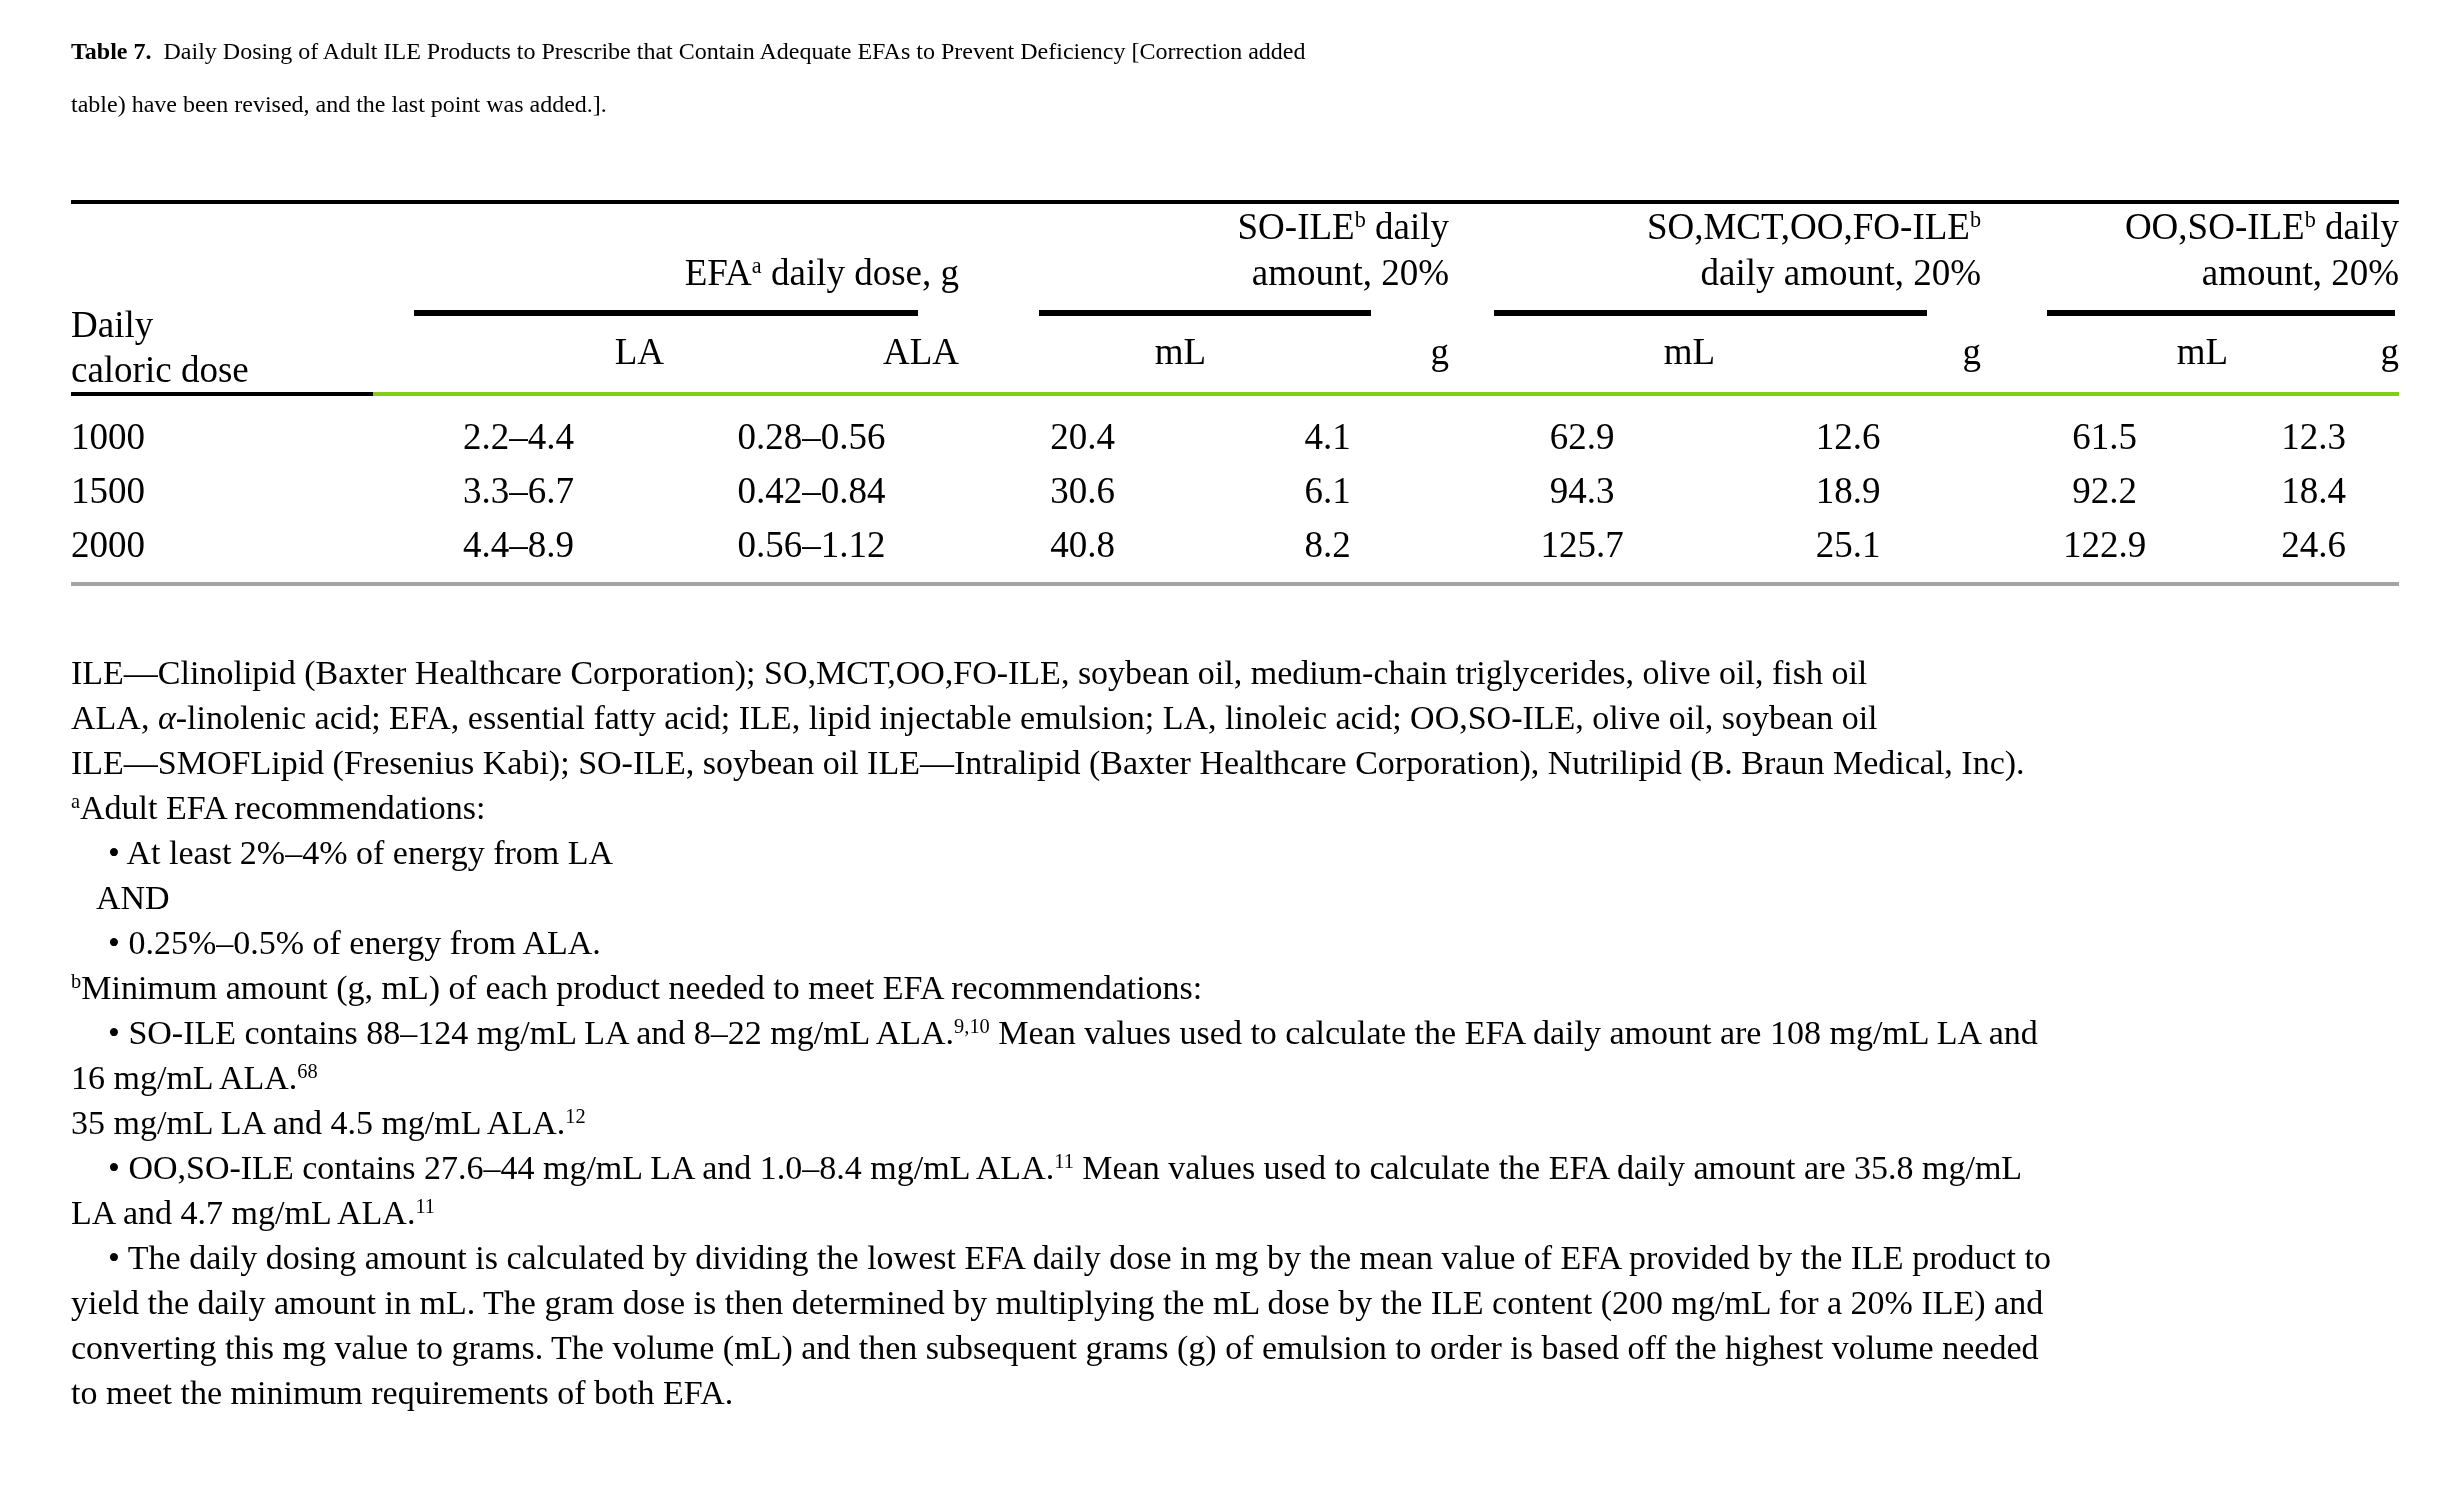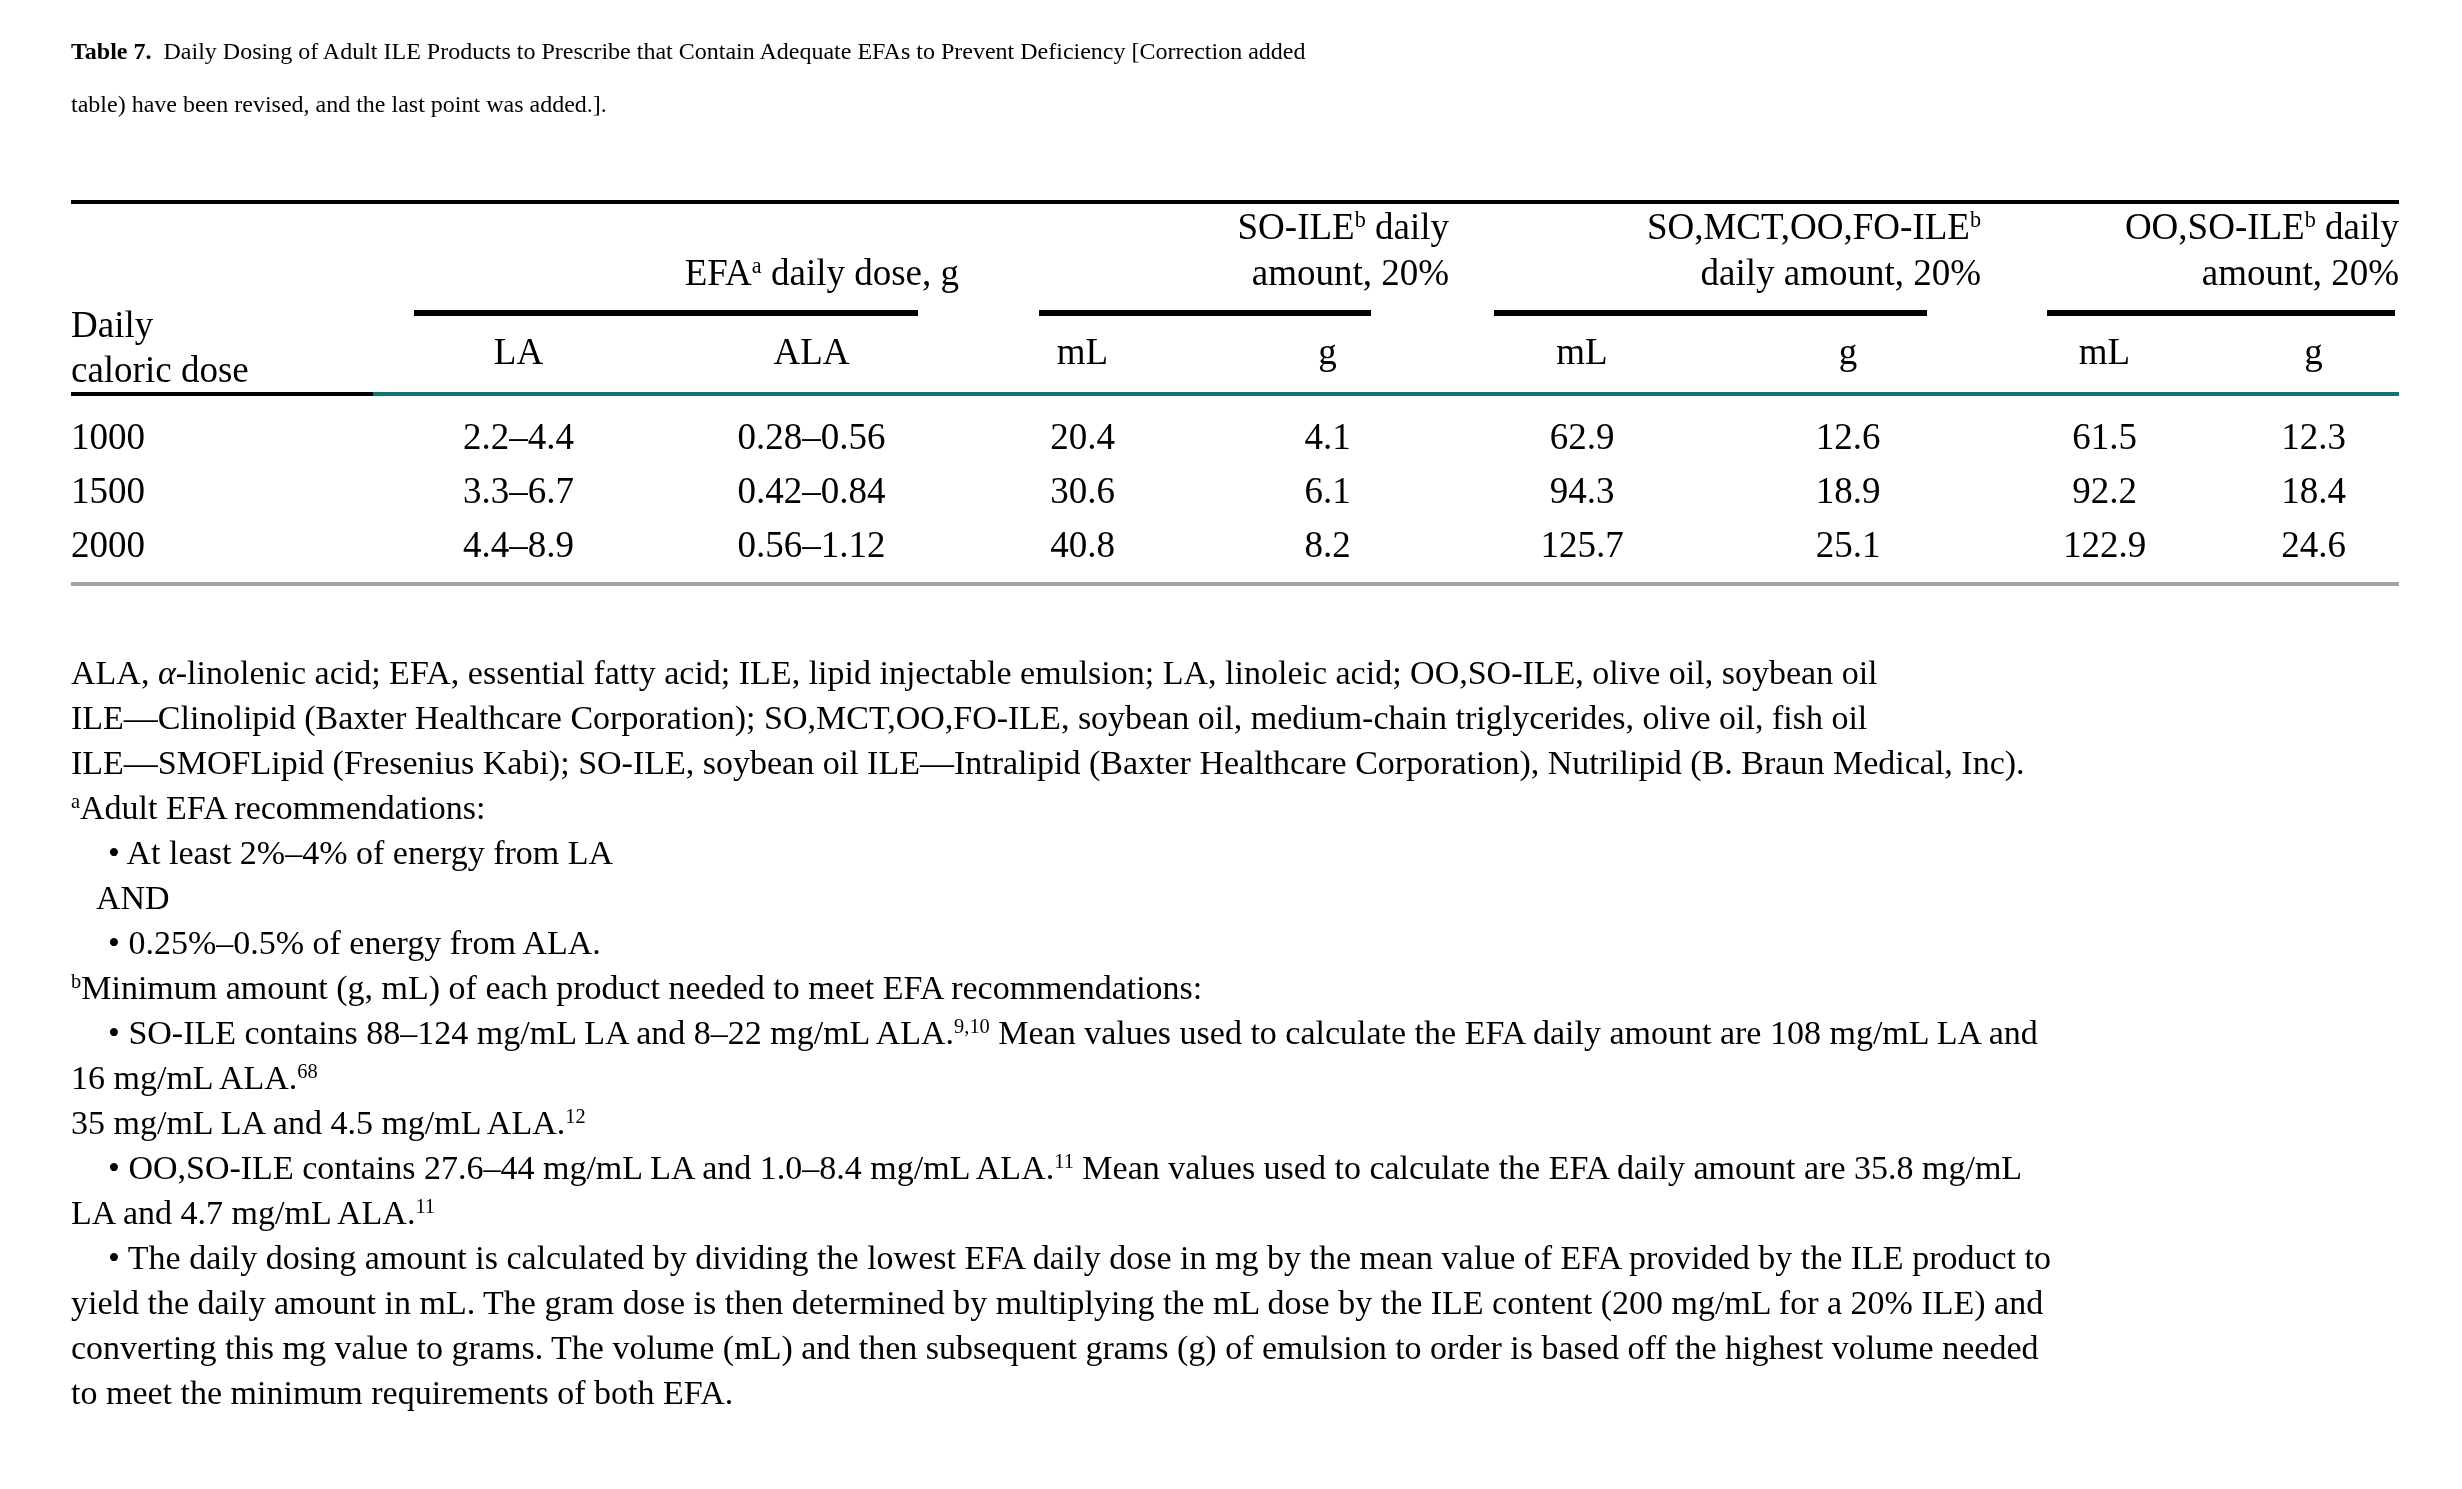--- a/index.html
+++ b/index.html
@@ -31,23 +31,23 @@
   }
   .grp{vertical-align:bottom;text-align:center;padding-top:37px;}
   .grp-line{line-height:46px;white-space:nowrap;text-align:right;}
   .grp-rule{border-bottom:6.8px solid #000;height:0;margin-top:13.6px;}
   .g1r{margin-left:41px;margin-right:41px;}
   .g2r{margin-left:80px;margin-right:78px;}
   .g3r{margin-left:45px;margin-right:54px;}
   .g4r{margin-left:66px;margin-right:4.5px;}
 
   .sub th{
-    text-align:center;vertical-align:bottom;
+    text-align:right;vertical-align:bottom;
     padding:14.7px 0 19px 0;
-    border-bottom:4px solid #0f766e;
+    border-bottom:4px solid #84cc16;
   }
 
   .tbl tbody td{text-align:center;line-height:54px;vertical-align:middle;}
   .tbl tbody td.c1{text-align:left;}
   .tbl tbody tr.first td{padding-top:13.6px;}
   .tbl tbody tr.last td{padding-bottom:10.2px;border-bottom:4px solid #a3a3a3;}
 
   
   .notes{position:absolute;left:71px;top:650px;width:2375px;font-size:34px;line-height:45px;}
   .fn{white-space:nowrap;}
@@ -151,22 +151,22 @@
         <td>8.2</td>
         <td>125.7</td>
         <td>25.1</td>
         <td>122.9</td>
         <td>24.6</td>
       </tr>
     </tbody>
   </table>
 
   <div class="notes">
+    <div class="fn"><span>ILE—Clinolipid (Baxter Healthcare Corporation); SO,MCT,OO,FO-ILE, soybean oil, medium-chain triglycerides, olive oil, fish oil</span></div>
     <div class="fn"><span>ALA, </span><span class="i">α</span><span>-linolenic acid; EFA, essential fatty acid; ILE, lipid injectable emulsion; LA, linoleic acid; OO,SO-ILE, olive oil, soybean oil</span></div>
-    <div class="fn"><span>ILE—Clinolipid (Baxter Healthcare Corporation); SO,MCT,OO,FO-ILE, soybean oil, medium-chain triglycerides, olive oil, fish oil</span></div>
     <div class="fn"><span>ILE—SMOFLipid (Fresenius Kabi); SO-ILE, soybean oil ILE—Intralipid (Baxter Healthcare Corporation), Nutrilipid (B. Braun Medical, Inc).</span></div>
     <div class="fn"><sup>a</sup><span>Adult EFA recommendations:</span></div>
     <div class="fn fn-b"><span>• At least 2%–4% of energy from LA</span></div>
     <div class="fn fn-and"><span>AND</span></div>
     <div class="fn fn-b"><span>• 0.25%–0.5% of energy from ALA.</span></div>
     <div class="fn"><sup>b</sup><span>Minimum amount (g, mL) of each product needed to meet EFA recommendations:</span></div>
     <div class="fn fn-b"><span>• SO-ILE contains 88–124 mg/mL LA and 8–22 mg/mL ALA.</span><sup>9,10</sup><span> Mean values used to calculate the EFA daily amount are 108 mg/mL LA and</span></div>
     <div class="fn"><span>16 mg/mL ALA.</span><sup>68</sup></div>
     <div class="fn"><span>35 mg/mL LA and 4.5 mg/mL ALA.</span><sup>12</sup></div>
     <div class="fn fn-b"><span>• OO,SO-ILE contains 27.6–44 mg/mL LA and 1.0–8.4 mg/mL ALA.</span><sup>11</sup><span> Mean values used to calculate the EFA daily amount are 35.8 mg/mL</span></div>

